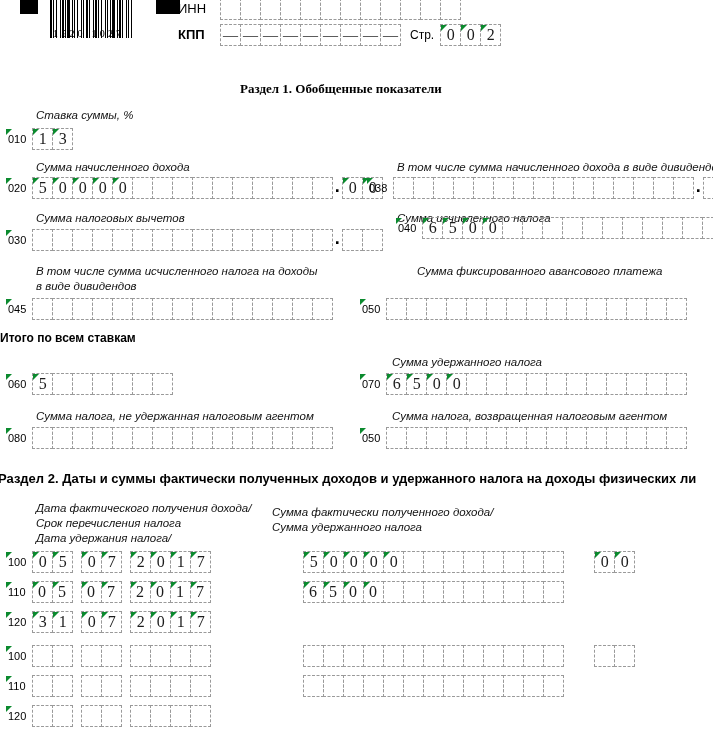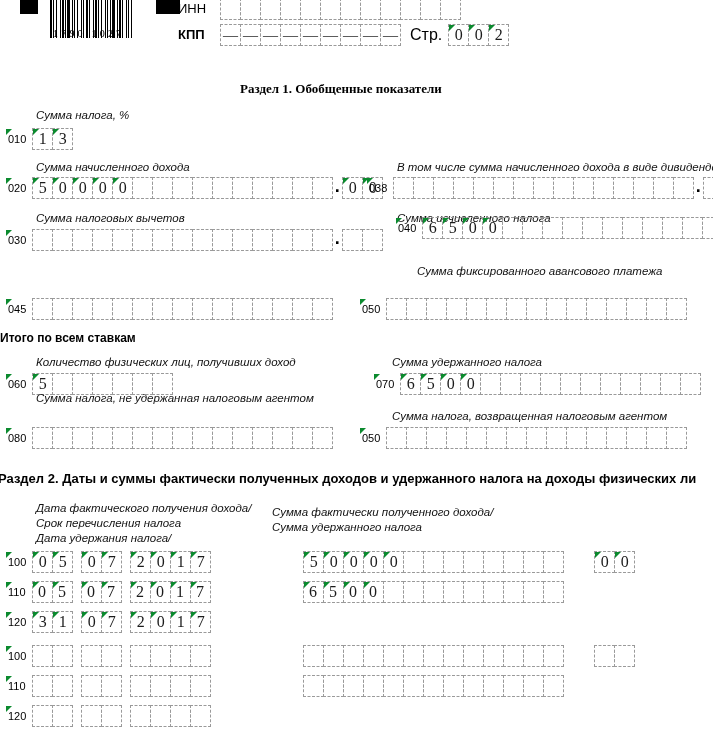--- a/index.html
+++ b/index.html
@@ -185,21 +185,21 @@
         <div class="bar" style="left: 57px; width: 1px;"></div>
         <div class="bar" style="left: 60px; width: 1px;"></div>
         <div class="bar" style="left: 62px; width: 3px;"></div>
         <div class="bar" style="left: 67px; width: 1px;"></div>
         <div class="bar" style="left: 69px; width: 2px;"></div>
         <div class="bar" style="left: 72px; width: 1px;"></div>
         <div class="bar" style="left: 76px; width: 1px;"></div>
         <div class="bar" style="left: 78px; width: 1px;"></div>
         <div class="bar" style="left: 81px; width: 1px;"></div>
       </div>
-    <div class="bc-digits">1790 1027</div>
+    <div class="bc-digits">1520 1027</div>
   </div>
 
   <div class="abs" style="left:178px; top:-2px;">
     <div class="row">
       <div class="hdr-lbl" style="width:42px; line-height:22px;">ИНН</div>
       <div class="cells" id="inn-cells">
           <div class="cell"></div>
           <div class="cell"></div>
           <div class="cell"></div>
           <div class="cell"></div>
@@ -222,32 +222,32 @@
           <div class="cell dash">—</div>
           <div class="cell dash">—</div>
           <div class="cell dash">—</div>
           <div class="cell dash">—</div>
           <div class="cell dash">—</div>
           <div class="cell dash">—</div>
           <div class="cell dash">—</div>
           <div class="cell dash">—</div>
           <div class="cell dash">—</div>
         </div>
-      <div class="hdr-lbl" style="line-height:22px; padding:0 6px 0 10px; font-size:16px;">Стр.</div>
+      <div class="hdr-lbl" style="line-height:22px; padding:0 6px 0 10px; font-size:12px;">Стр.</div>
       <div class="cells" id="page-cells">
           <div class="cell filled">0</div>
           <div class="cell filled">0</div>
           <div class="cell filled">2</div>
         </div>
     </div>
   </div>
 
   <div class="abs sect-title" style="left:240px; top:81px;font-family:Liberation Serif, serif;">Раздел 1. Обобщенные показатели</div>
 
-  <div class="abs lbl" style="left:36px; top:108px;">Сумма налога, %</div>
+  <div class="abs lbl" style="left:36px; top:108px;">Ставка суммы, %</div>
   <div class="abs" style="left:8px; top:128px;">
     <div class="row">
       <div class="code mark">010</div>
       <div class="cells" id="f010">
           <div class="cell filled">1</div>
           <div class="cell filled">3</div>
         </div>
     </div>
   </div>
 
@@ -348,20 +348,21 @@
           <div class="cell"></div>
           <div class="cell"></div>
           <div class="cell"></div>
           <div class="cell"></div>
           <div class="cell"></div>
           <div class="cell"></div>
         </div>
     </div>
   </div>
 
+  <div class="abs lbl" style="left:36px; top:264px; white-space:normal; width:290px;">В том числе сумма исчисленного налога на доходы в виде дивидендов</div>
   <div class="abs" style="left:8px; top:298px;">
     <div class="row">
       <div class="code mark">045</div>
       <div class="cells" id="f045">
           <div class="cell"></div>
           <div class="cell"></div>
           <div class="cell"></div>
           <div class="cell"></div>
           <div class="cell"></div>
           <div class="cell"></div>
@@ -397,38 +398,37 @@
           <div class="cell"></div>
           <div class="cell"></div>
           <div class="cell"></div>
           <div class="cell"></div>
         </div>
     </div>
   </div>
 
   <div class="abs bold-sm" style="left:0px; top:331px;">Итого по всем ставкам</div>
 
-  <div class="abs lbl" style="left:36px; top:355px;">Количество физических лиц, получивших доход</div>
   <div class="abs" style="left:8px; top:373px;">
     <div class="row">
       <div class="code mark">060</div>
       <div class="cells" id="f060">
           <div class="cell filled">5</div>
           <div class="cell"></div>
           <div class="cell"></div>
           <div class="cell"></div>
           <div class="cell"></div>
           <div class="cell"></div>
           <div class="cell"></div>
         </div>
     </div>
   </div>
 
   <div class="abs lbl" style="left:392px; top:355px;">Сумма удержанного налога</div>
-  <div class="abs" style="left:362px; top:373px;margin-left:14px;">
+  <div class="abs" style="left:362px; top:373px;">
     <div class="row">
       <div class="code mark">070</div>
       <div class="cells" id="f070">
           <div class="cell filled">6</div>
           <div class="cell filled">5</div>
           <div class="cell filled">0</div>
           <div class="cell filled">0</div>
           <div class="cell"></div>
           <div class="cell"></div>
           <div class="cell"></div>
@@ -437,21 +437,21 @@
           <div class="cell"></div>
           <div class="cell"></div>
           <div class="cell"></div>
           <div class="cell"></div>
           <div class="cell"></div>
           <div class="cell"></div>
         </div>
     </div>
   </div>
 
-  <div class="abs lbl" style="left:36px; top:391px;text-align:center;">Сумма налога, не удержанная налоговым агентом</div>
+  <div class="abs lbl" style="left:36px; top:409px;text-align:center;">Сумма налога, не удержанная налоговым агентом</div>
   <div class="abs" style="left:8px; top:427px;">
     <div class="row">
       <div class="code mark">080</div>
       <div class="cells" id="f080">
           <div class="cell"></div>
           <div class="cell"></div>
           <div class="cell"></div>
           <div class="cell"></div>
           <div class="cell"></div>
           <div class="cell"></div>

